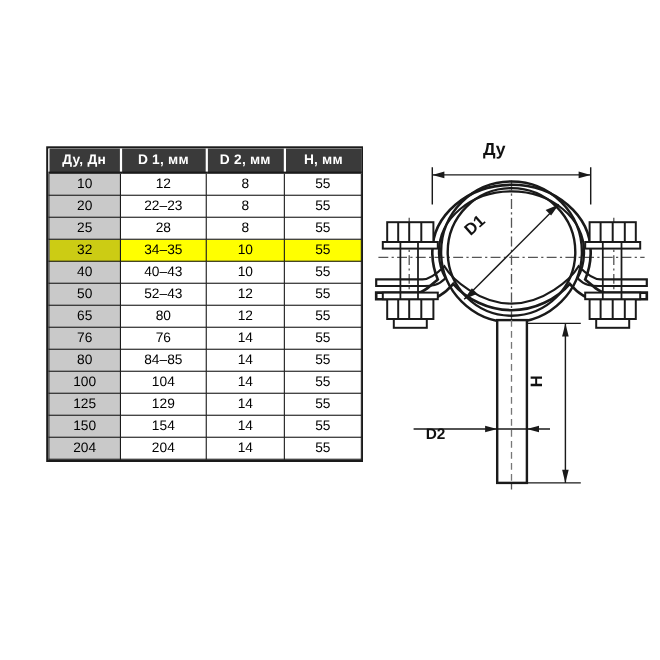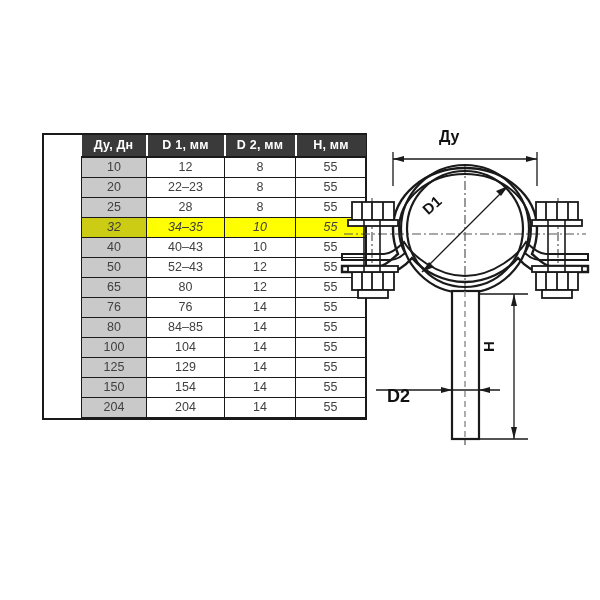--- a/index.html
+++ b/index.html
@@ -47,41 +47,39 @@
     white-space: nowrap;
     letter-spacing: 0.2px;
   }
   table.spec th:last-child { border-right: none; }
 
   table.spec td {
     height: 19px;
     line-height: 19px;
     padding: 0;
     font-size: 12.5px;
-    color: #404040;
+    color: #000000;
     text-align: center;
     background: #ffffff;
     border: 1.5px solid #1a1a1a;
     white-space: nowrap;
   }
   table.spec td.dn {
     background: #c9c9c9;
   }
   table.spec tr.hl td {
     background: #ffff00;
-    font-style: italic;
   }
   table.spec tr.hl td.dn {
     background: #cccc14;
   }
   
   #spec-table-wrap {
     border: 2.5px solid #1a1a1a;
     box-sizing: content-box;
-    padding-left: 37px;
   }
 
   
   #drawing {
     position: absolute;
     left: 336px;
     top: 126px;
     width: 258px;
     height: 330px;
   }
@@ -92,21 +90,21 @@
     font-family: "Liberation Sans", sans-serif;
     font-weight: bold;
     color: #111111;
     white-space: nowrap;
   }
   #lbl-du   { left: 439px; top: 128px; font-size: 16px; }
   #lbl-d1   { left: 419px; top: 205px; font-size: 15px;
               transform: rotate(-42deg); transform-origin: left top; }
   #lbl-h    { left: 480px; top: 352px; font-size: 15px;
               transform: rotate(-90deg); transform-origin: left top; }
-  #lbl-d2   { left: 387px; top: 386px; font-size: 18px; }
+  #lbl-d2   { left: 387px; top: 386px; font-size: 14px; }
 </style>
 </head>
 <body>
 
 <div id="spec-table-wrap">
   <table class="spec">
     <colgroup>
       <col class="c1">
         <col class="c2">
         <col class="c3">

